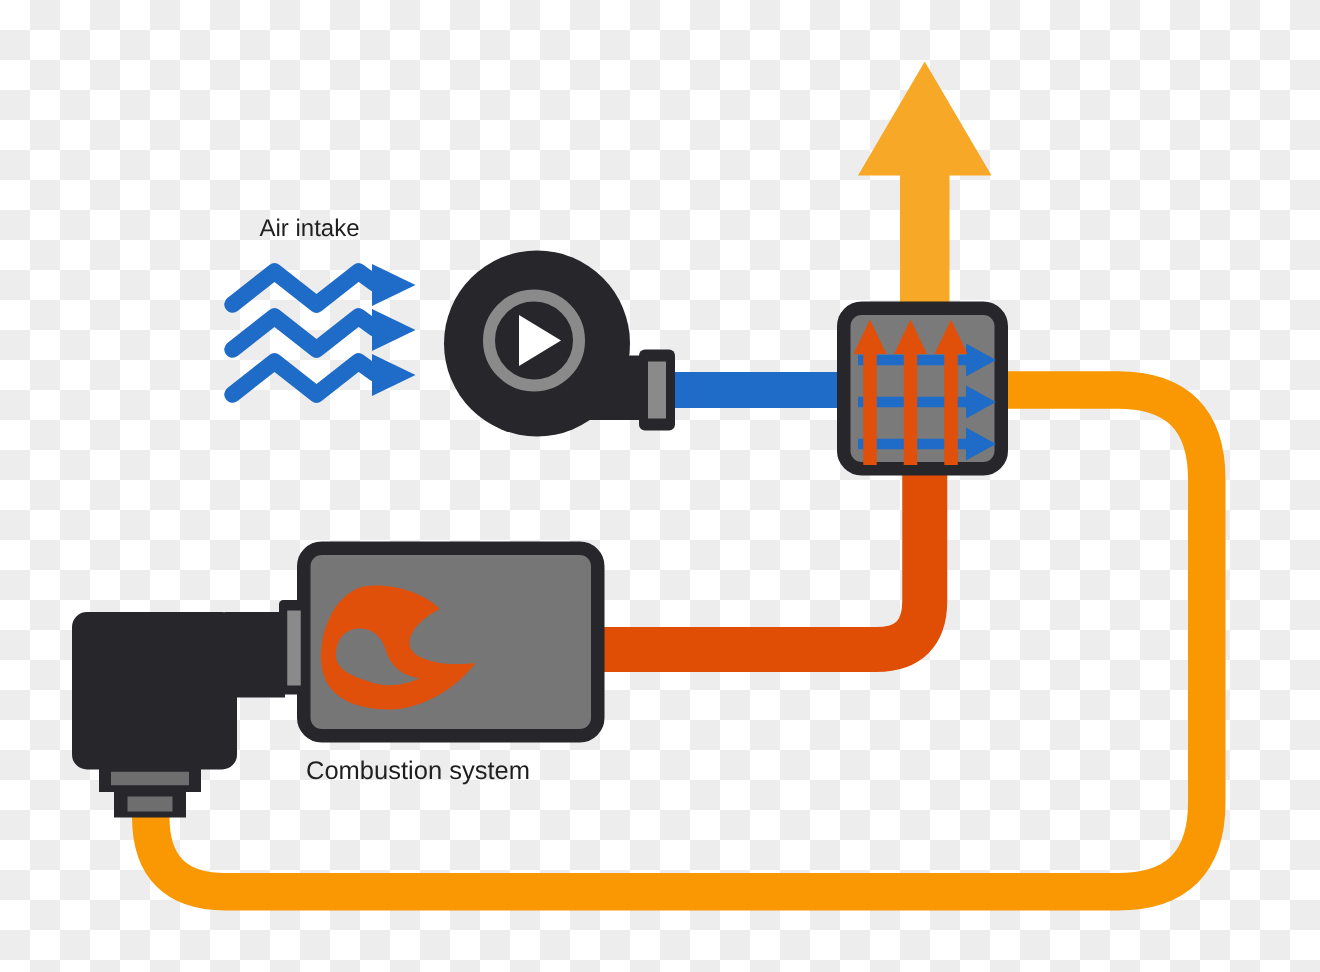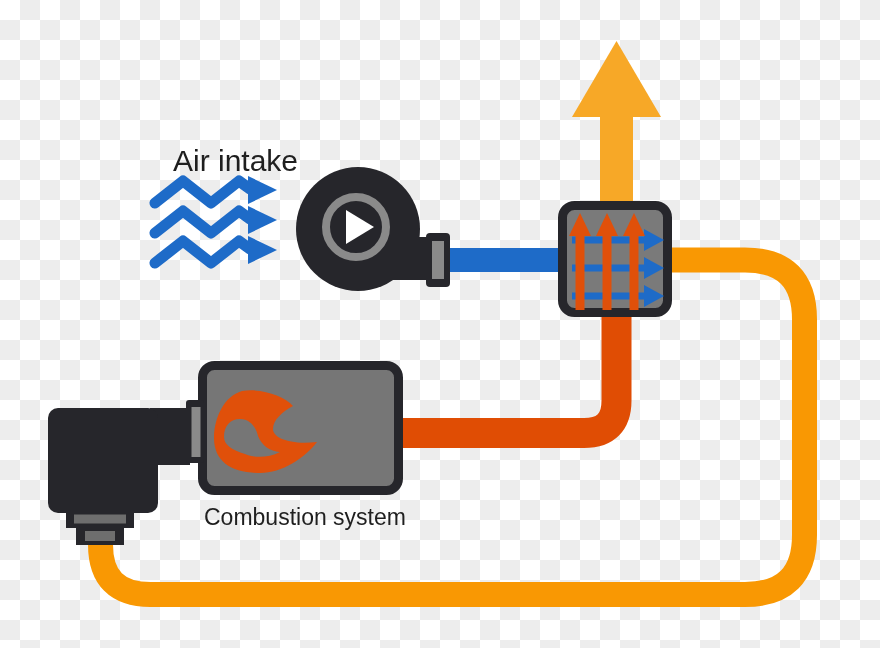--- a/index.html
+++ b/index.html
@@ -11,23 +11,23 @@
     background:repeating-conic-gradient(#EDEDED 0% 25%, #ffffff 0% 50%);
     background-size:40px 40px;
   }
   .diagram-svg{position:absolute;left:0;top:0;}
   .label{
     position:absolute;
     color:#1F1F1F;
     font-family:"Liberation Sans", sans-serif;
     white-space:nowrap;
   }
-  .label-air-intake{left:173px;top:144px;font-size:30px;}
+  .label-air-intake{left:173px;top:144px;font-size:16px;}
   .label-hx{left:687px;top:198px;font-size:22px;line-height:28px;}
-  .label-combustion{left:204px;top:504px;font-size:23px;}
+  .label-combustion{left:204px;top:504px;font-size:17px;}
 </style>
 </head>
 <body>
 
 <div class="canvas">
 
   <svg class="diagram-svg" width="880" height="648" viewBox="0 0 880 648">
 
     <g>
 

